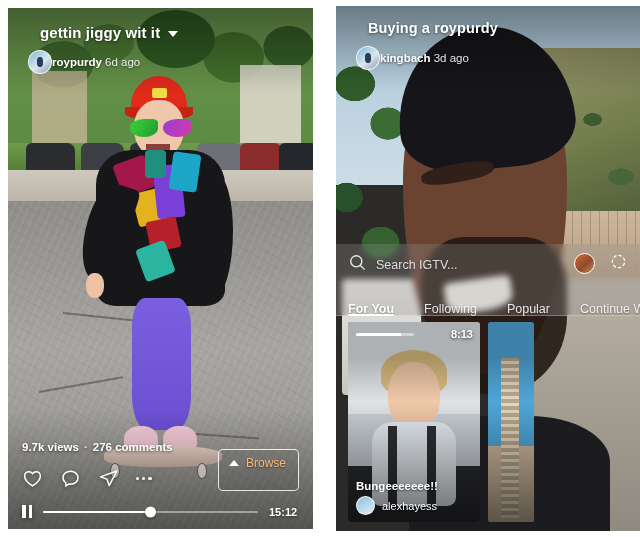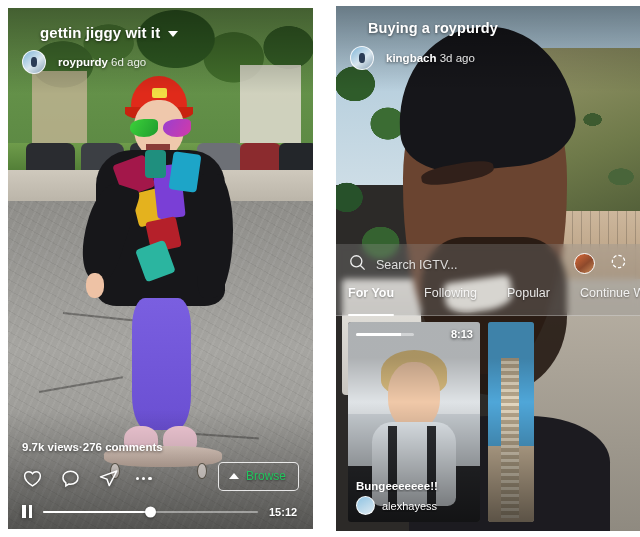--- a/index.html
+++ b/index.html
@@ -332,24 +332,24 @@
   .chev-down {
     width: 0; height: 0;
     border-left: 5px solid transparent;
     border-right: 5px solid transparent;
     border-top: 6px solid #fff;
     display: inline-block;
     margin-top: 2px;
   }
   .author-row {
     position: absolute;
-    left: 14px;
+    left: 20px;
     display: flex;
     align-items: center;
-    gap: 12px;
+    gap: 0;
   }
   .panel-left .author-row { top: 42px; }
   .panel-right .author-row { top: 40px; justify-content: center; }
   .avatar {
     width: 24px; height: 24px;
     border-radius: 50%;
     background: linear-gradient(140deg,#7fb5d8,#d9e6ee 55%,#86a0b4);
     border: 1.5px solid rgba(255,255,255,.85);
     box-sizing: border-box;
     position: relative;
@@ -379,20 +379,21 @@
   }
   .meta-row {
     position: absolute;
     left: 14px;
     bottom: 76px;
     color: #fff;
     font-size: 11.5px;
     font-weight: bold;
     text-shadow: 0 1px 3px rgba(0,0,0,.6);
     display: flex;
+    gap: 5px;
   }
   .meta-dot { opacity: .8; }
   .action-row {
     position: absolute;
     left: 14px;
     bottom: 40px;
     display: flex;
     align-items: center;
     gap: 17px;
   }
@@ -405,24 +406,24 @@
     width: 3.2px; height: 3.2px; border-radius: 50%;
     background: #fff; display: block;
   }
   .browse-btn {
     position: absolute;
     right: 14px;
     bottom: 38px;
     display: flex;
     align-items: center;
     gap: 7px;
-    padding: 6px 12px 7px 10px;
+    padding: 6px 12px 20px 10px;
     border: 1px solid rgba(255,255,255,.85);
     border-radius: 5px;
-    color: #22c55e;
+    color: #fdba74;
     font-size: 12px;
     background: rgba(0,0,0,.08);
     text-shadow: 0 1px 2px rgba(0,0,0,.5);
   }
   .chev-up {
     width: 0; height: 0;
     border-left: 5px solid transparent;
     border-right: 5px solid transparent;
     border-bottom: 6px solid #fff;
     display: inline-block;
@@ -515,21 +516,21 @@
     display: flex;
     align-items: flex-end;
     gap: 30px;
     height: 32px;
     white-space: nowrap;
   }
   .tab {
     position: relative;
     color: rgba(255,255,255,.88);
     font-size: 12.5px;
-    padding-bottom: 16px;
+    padding-bottom: 0;
     text-shadow: 0 1px 2px rgba(0,0,0,.4);
   }
   .tab.active { color: #fff; font-weight: bold; }
   .tab.active::after {
     content: "";
     position: absolute;
     left: 0; right: 0; bottom: 0;
     height: 2.5px;
     background: #fff;
     border-radius: 2px;

